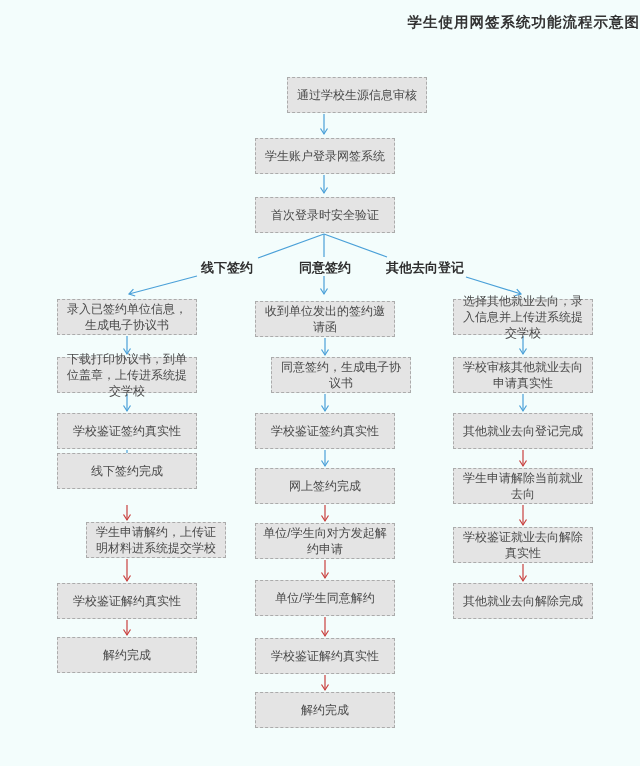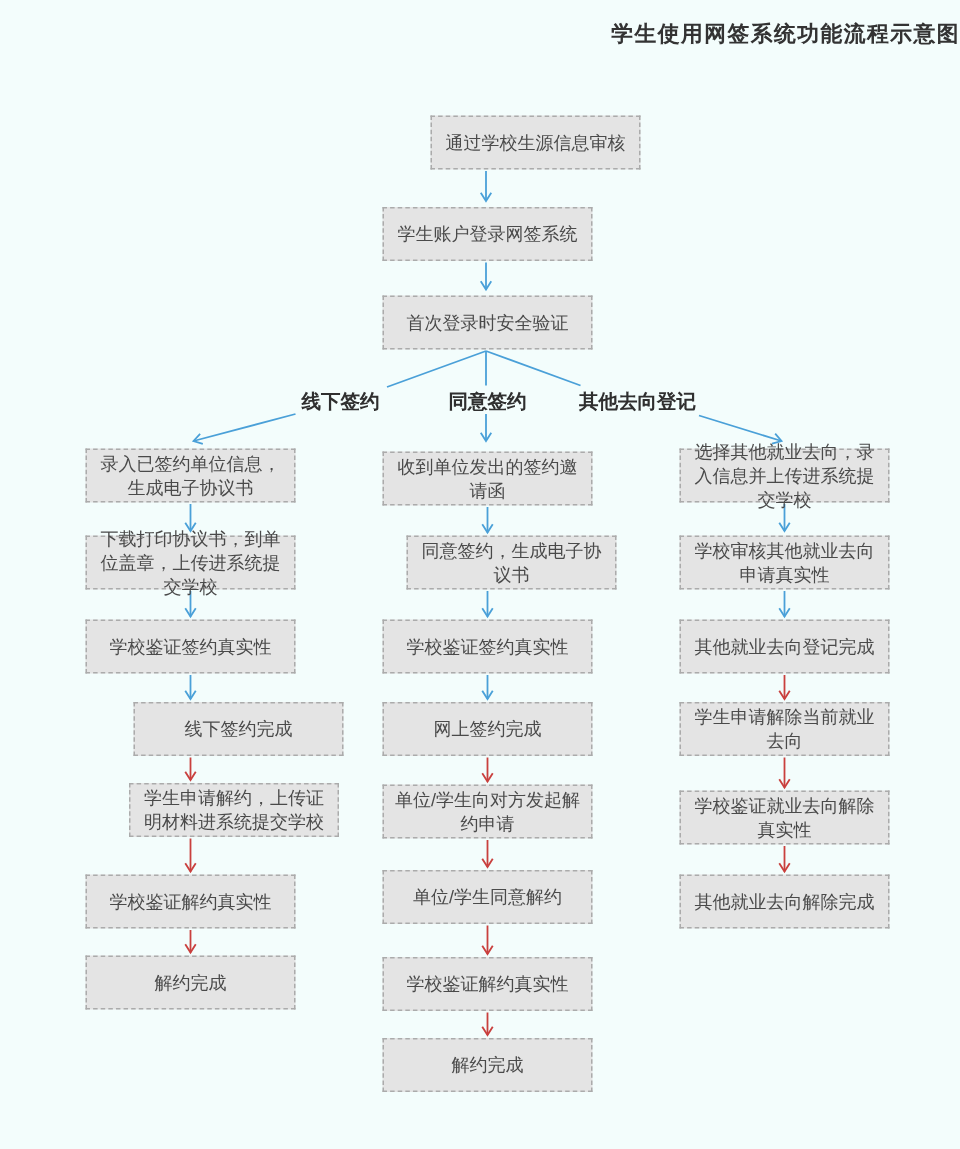--- a/index.html
+++ b/index.html
@@ -85,21 +85,21 @@
   <div class="node" style="left:255px;top:138px;">学生账户登录网签系统</div>
   <div class="node" style="left:255px;top:197px;">首次登录时安全验证</div>
 
   <div class="blabel" style="left:201px;top:259px;">线下签约</div>
   <div class="blabel" style="left:299px;top:259px;">同意签约</div>
   <div class="blabel" style="left:386px;top:259px;">其他去向登记</div>
 
   <div class="node" style="left:57px;top:299px;">录入已签约单位信息，生成电子协议书</div>
   <div class="node" style="left:57px;top:357px;">下载打印协议书，到单位盖章，上传进系统提交学校</div>
   <div class="node" style="left:57px;top:413px;">学校鉴证签约真实性</div>
-  <div class="node" style="left:57px;top:468px;margin-left:32px;">线下签约完成</div>
+  <div class="node" style="left:57px;top:453px;">线下签约完成</div>
   <div class="node" style="left:57px;top:522px;margin-left:29px;">学生申请解约，上传证明材料进系统提交学校</div>
   <div class="node" style="left:57px;top:583px;">学校鉴证解约真实性</div>
   <div class="node" style="left:57px;top:637px;">解约完成</div>
 
   <div class="node" style="left:255px;top:301px;">收到单位发出的签约邀请函</div>
   <div class="node" style="left:255px;top:357px;margin-left:16px;">同意签约，生成电子协议书</div>
   <div class="node" style="left:255px;top:413px;">学校鉴证签约真实性</div>
   <div class="node" style="left:255px;top:468px;">网上签约完成</div>
   <div class="node" style="left:255px;top:523px;text-align:center;">单位/学生向对方发起解约申请</div>
   <div class="node" style="left:255px;top:580px;">单位/学生同意解约</div>

